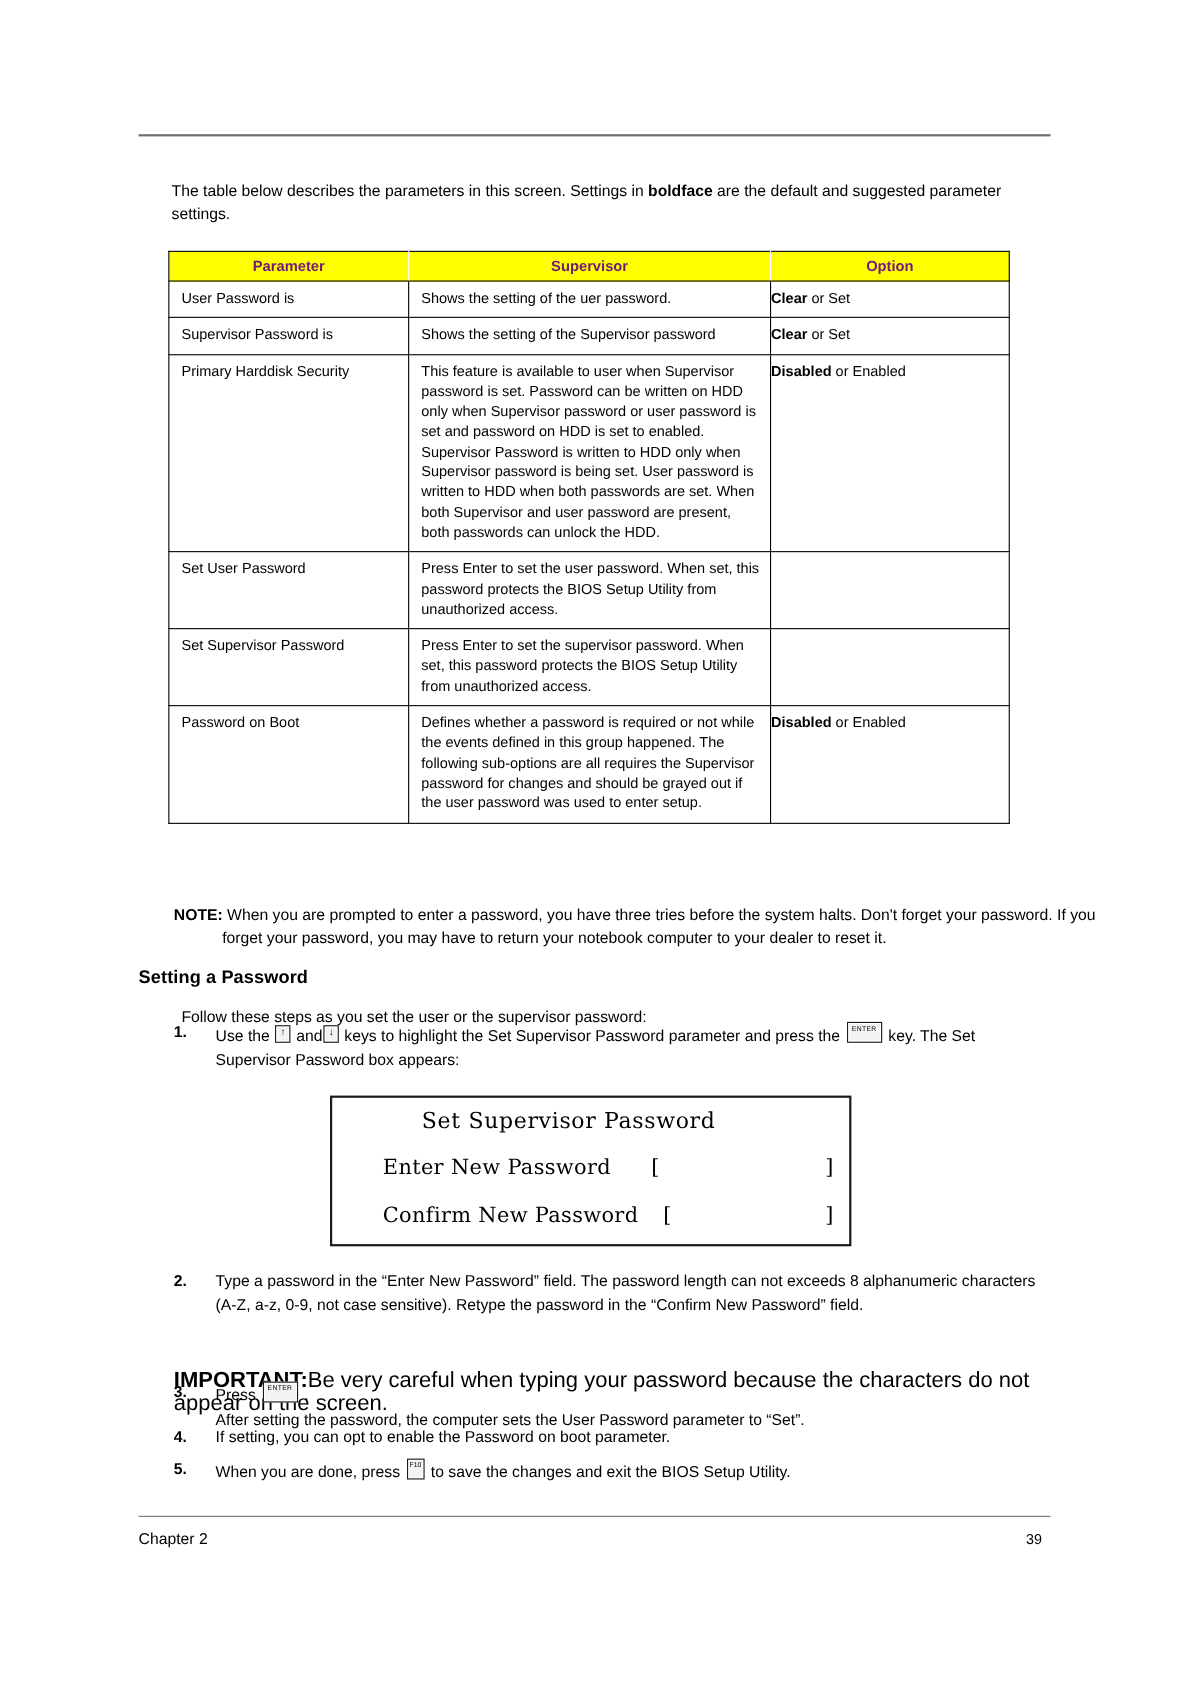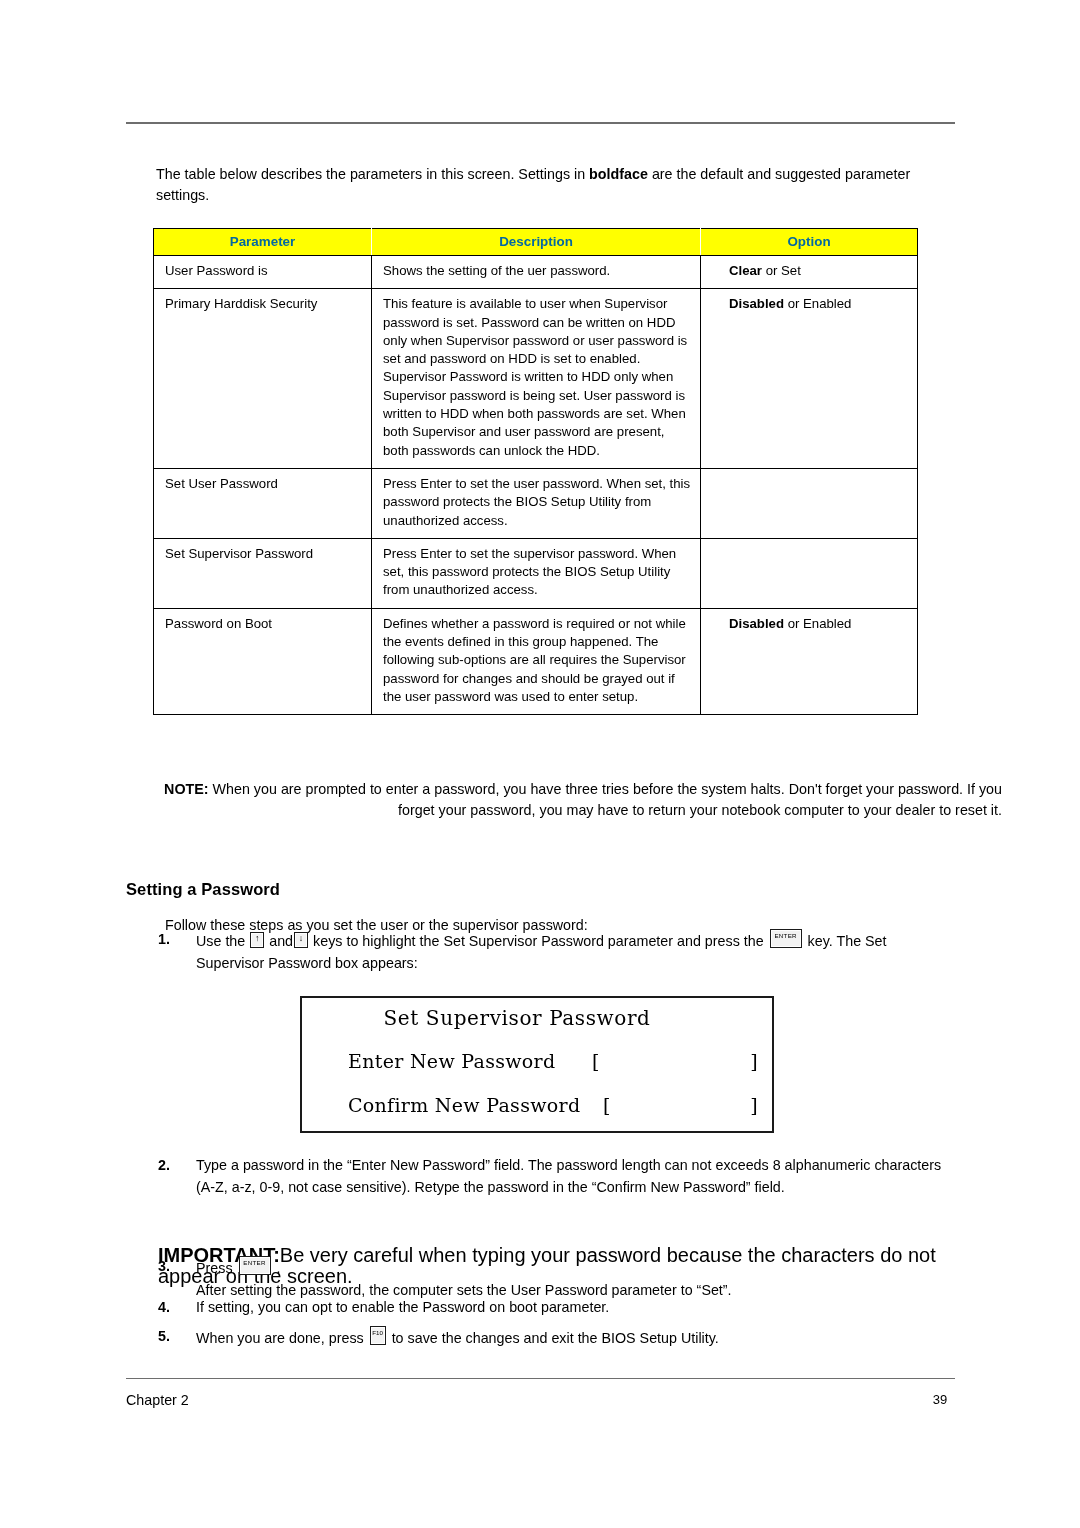--- a/index.html
+++ b/index.html
@@ -62,51 +62,50 @@
     border-collapse: collapse;
     table-layout: fixed;
     font-size: 13.2px;
   }
   .param-table col.c1 { width: 218px; }
   .param-table col.c2 { width: 329px; }
   .param-table col.c3 { width: 217px; }
 
   .param-table th {
     background: #FFFF00;
-    color: #0369a1;
+    color: #701a75;
     font-size: 13.4px;
     font-weight: bold;
     text-align: center;
     padding: 5px 4px 6px 4px;
     border: 1px solid #000000;
     border-right-color: #ffffff;
   }
   .param-table th:last-child { border-right: 1px solid #000000; }
 
   .param-table td {
     border: 1px solid #000000;
     border-top-color: #555555;
     vertical-align: top;
     padding: 6px 8px 8px 11px;
     line-height: 18.3px;
   }
-  .param-table td.opt { padding-left: 28px; }
+  .param-table td.opt { padding-left: 0; }
   .param-table td b { font-weight: bold; }
 
   
   .note {
     position: absolute;
     left: 158px;
-    top: 765px;
+    top: 808px;
     width: 800px;
     font-size: 14.3px;
     line-height: 21px;
     text-indent: -44px;
     padding-left: 44px;
-    text-align: right;
   }
   .note b { font-weight: bold; }
 
   
   .section-heading {
     position: absolute;
     left: 126px;
     top: 869px;
     font-size: 16.5px;
     font-weight: bold;
@@ -270,28 +269,33 @@
 
   <table class="param-table">
     <colgroup>
         <col class="c1">
         <col class="c2">
         <col class="c3">
       </colgroup>
     <thead>
       <tr>
         <th>Parameter</th>
-        <th>Description</th>
+        <th>Supervisor</th>
         <th>Option</th>
       </tr>
     </thead>
     <tbody>
       <tr>
         <td>User Password is</td>
         <td>Shows the setting of the uer password.</td>
+        <td class="opt"><b>Clear</b><span> or Set</span></td>
+      </tr>
+      <tr>
+        <td>Supervisor Password is</td>
+        <td>Shows the setting of the Supervisor password</td>
         <td class="opt"><b>Clear</b><span> or Set</span></td>
       </tr>
       <tr>
         <td>Primary Harddisk Security</td>
         <td>This feature is available to user when Supervisor password is set. Password can be written on HDD only when Supervisor password or user password is set and password on HDD is set to enabled. Supervisor Password is written to HDD only when Supervisor password is being set. User password is written to HDD when both passwords are set. When both Supervisor and user password are present, both passwords can unlock the HDD.</td>
         <td class="opt"><b>Disabled</b><span> or Enabled</span></td>
       </tr>
       <tr>
         <td>Set User Password</td>
         <td>Press Enter to set the user password. When set, this password protects the BIOS Setup Utility from unauthorized access.</td>

